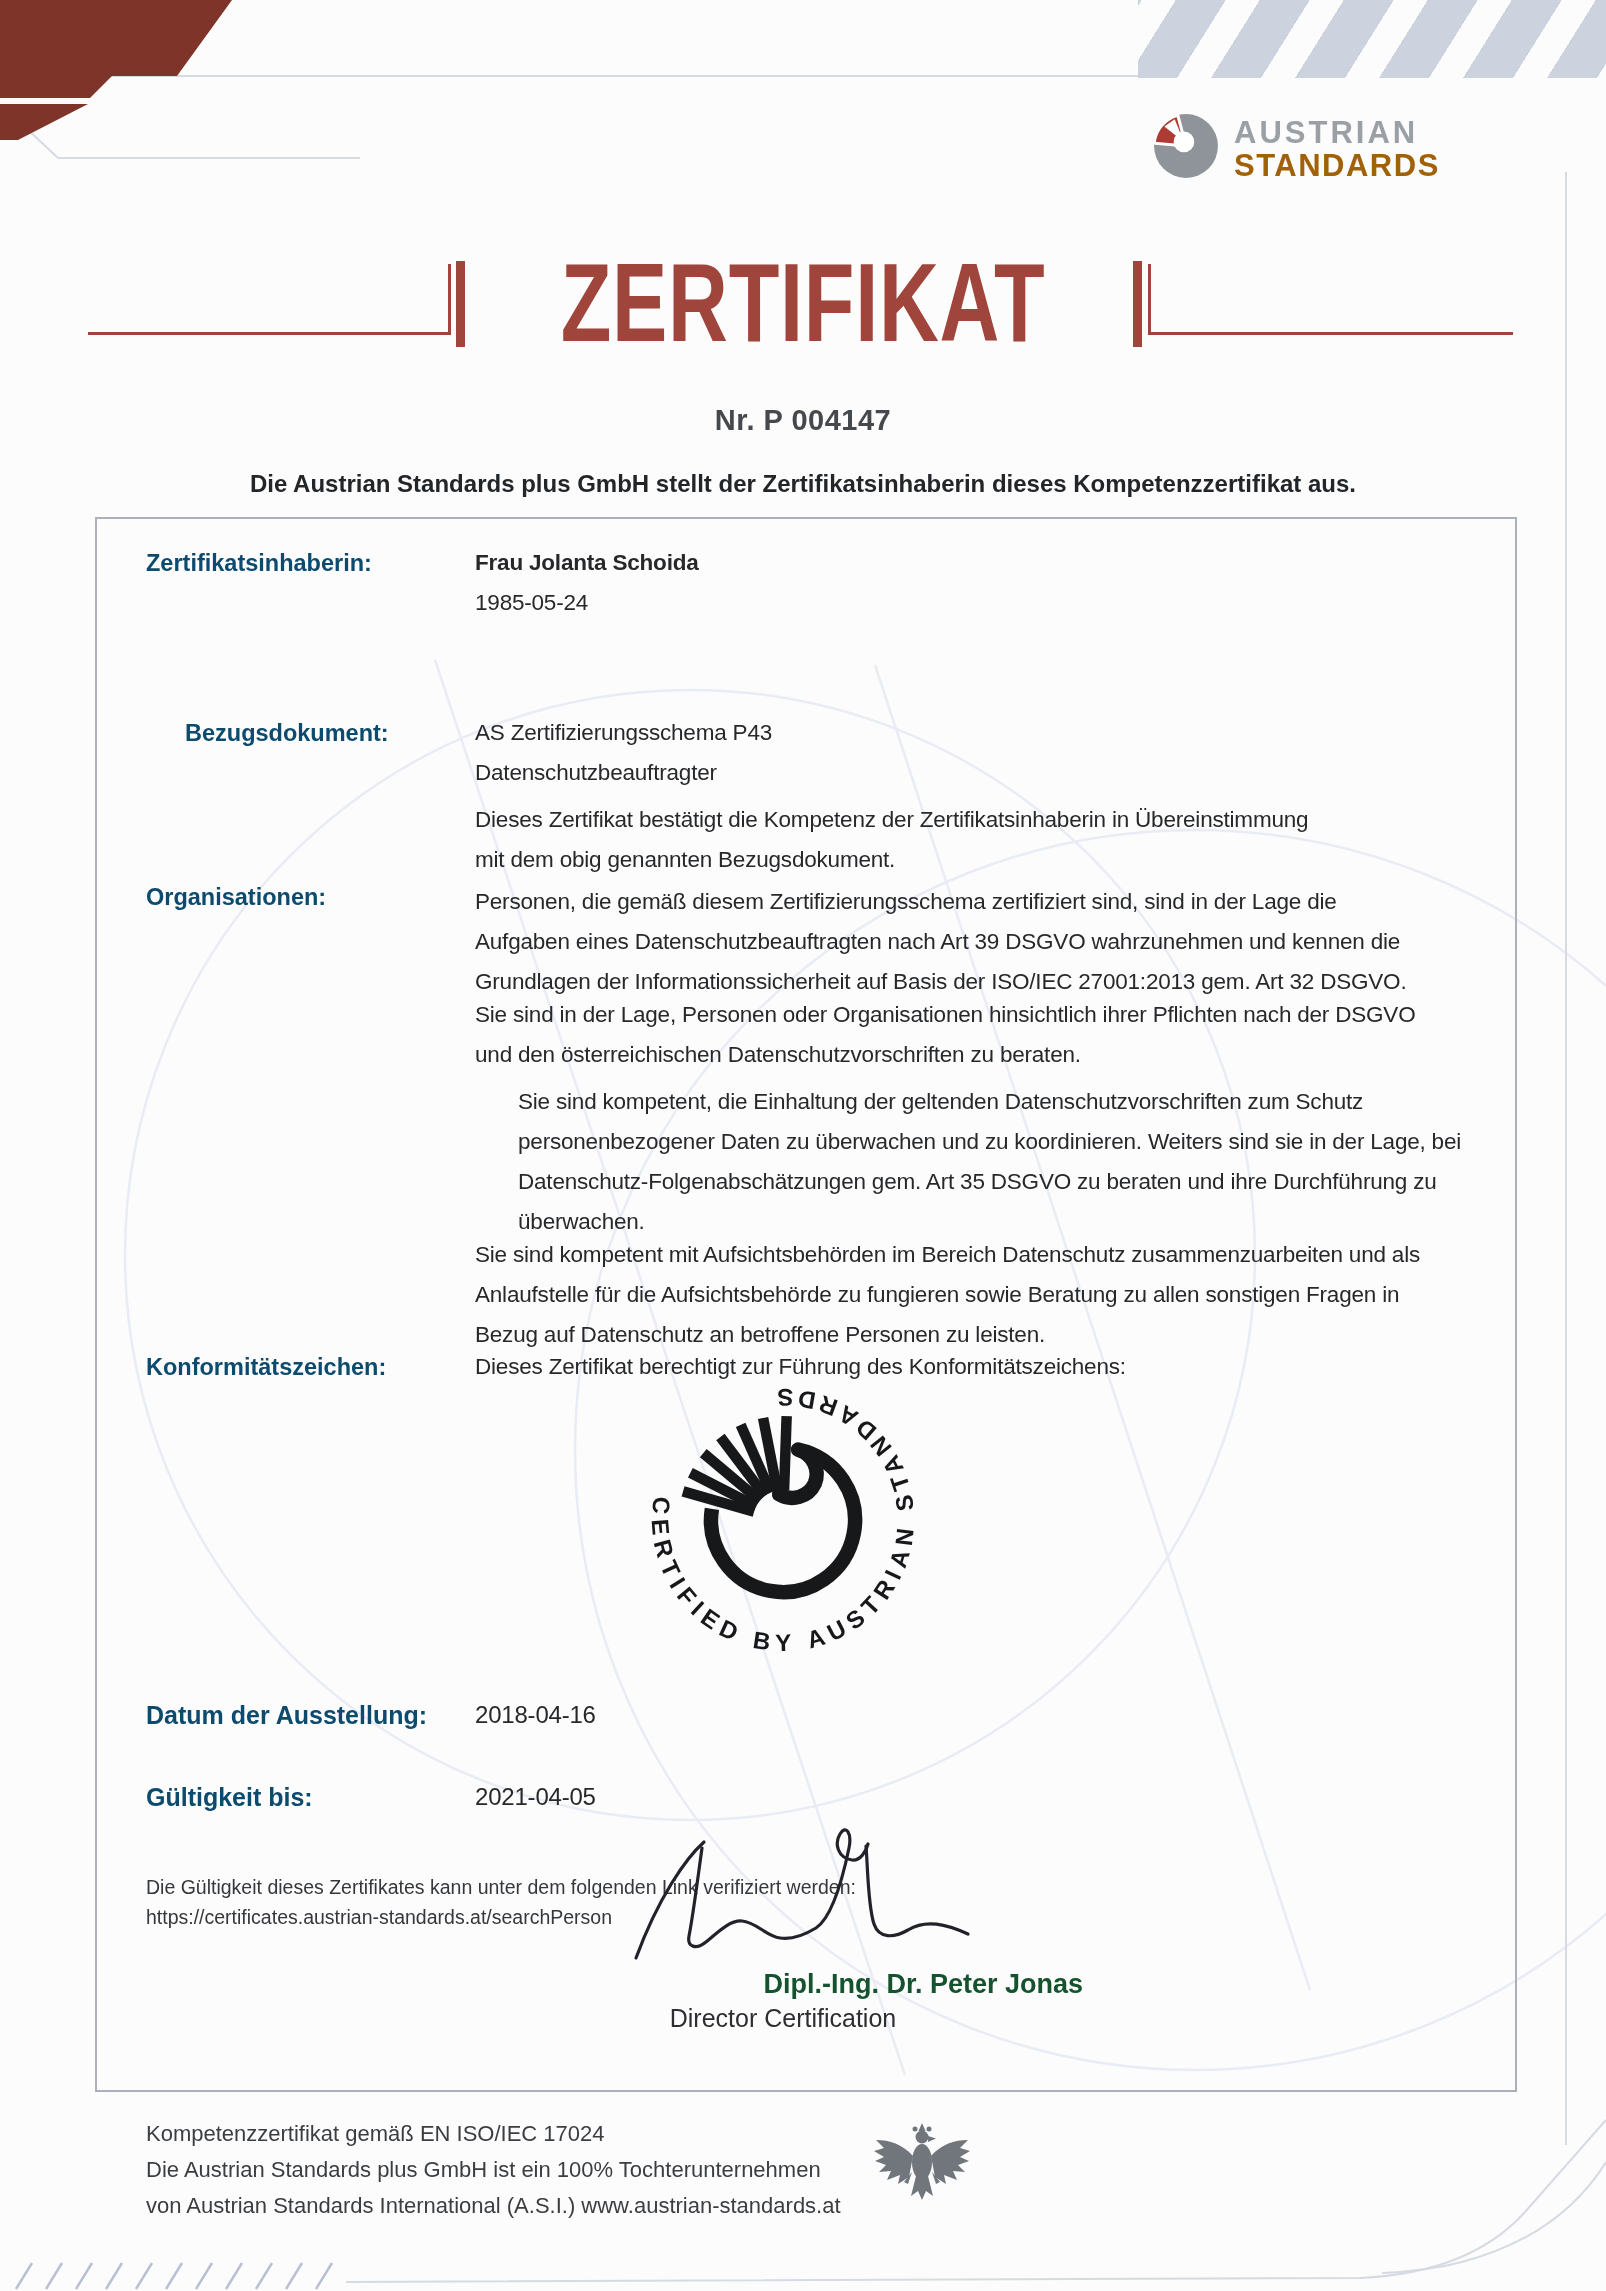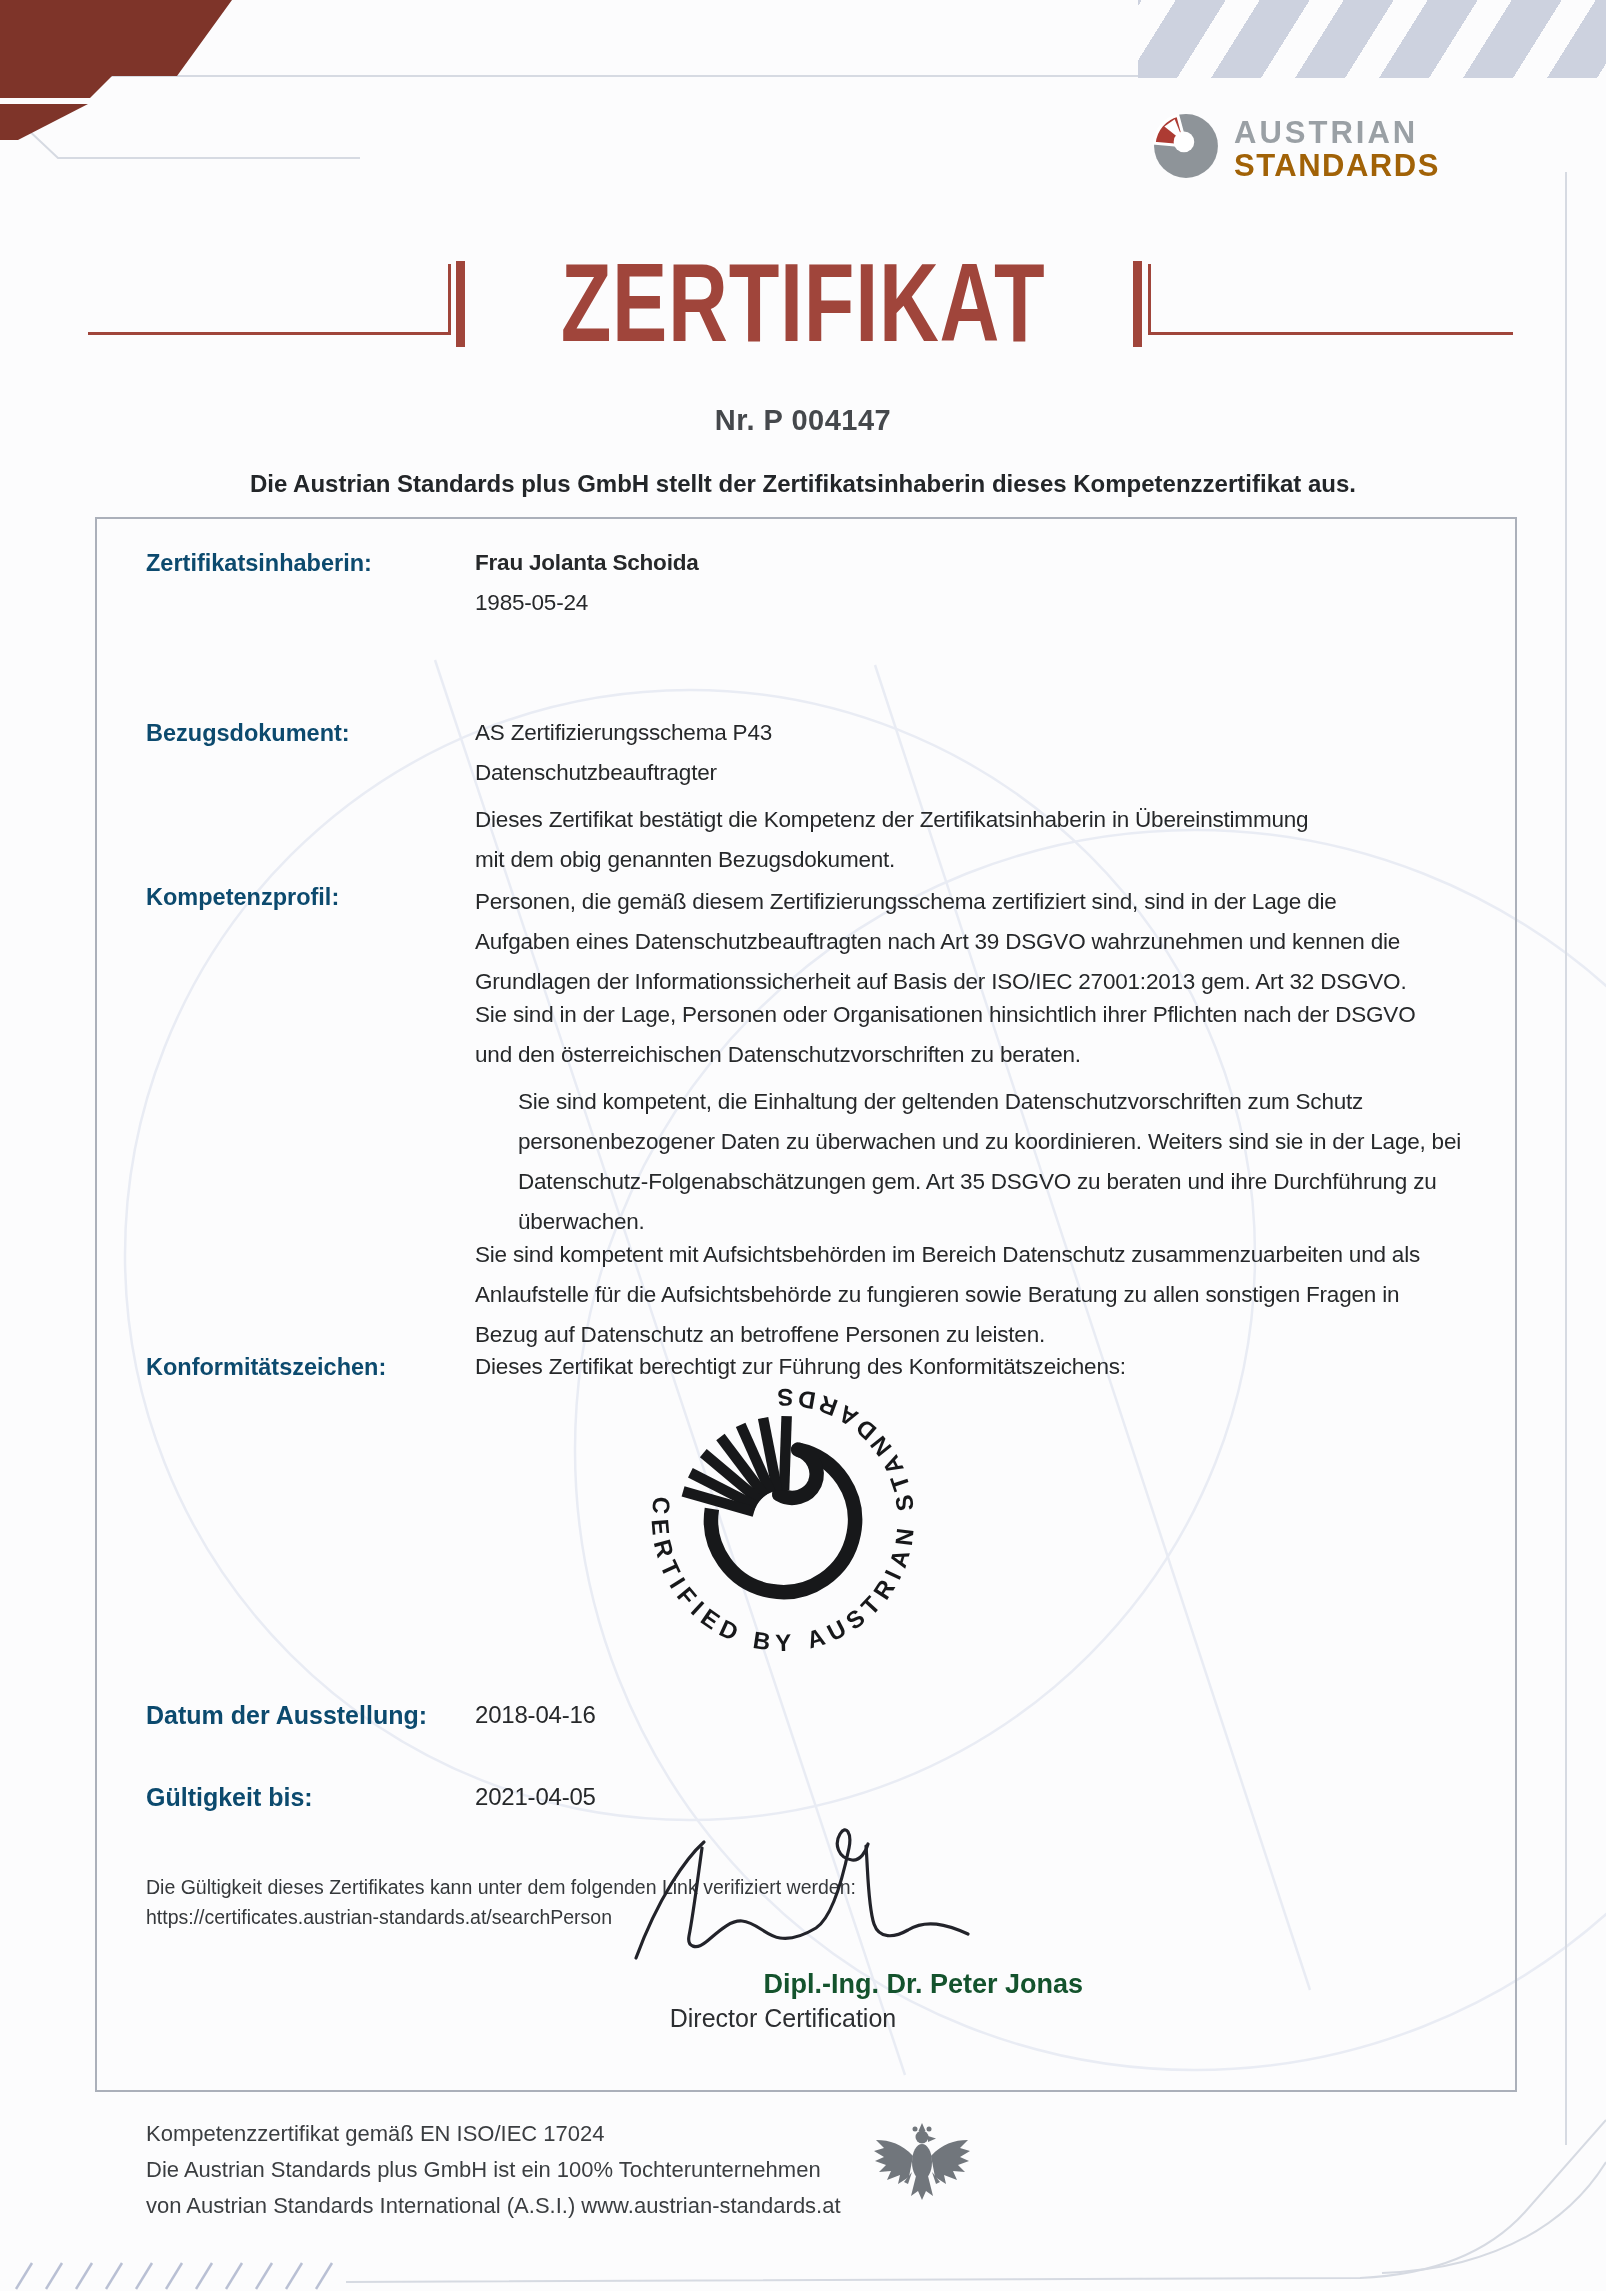--- a/index.html
+++ b/index.html
@@ -92,27 +92,27 @@
   <div class="abs title">ZERTIFIKAT</div>
   <div class="abs certno">Nr. P 004147</div>
   <div class="abs intro">Die Austrian Standards plus GmbH stellt der Zertifikatsinhaberin dieses Kompetenzzertifikat aus.</div>
 
   <div class="abs box"></div>
 
   <div class="abs lbl" style="top:548px;">Zertifikatsinhaberin:</div>
   <div class="abs val bold" style="top:548px;line-height:30px;">Frau  Jolanta Schoida</div>
   <div class="abs val" style="top:588px;line-height:30px;">1985-05-24</div>
 
-  <div class="abs lbl" style="top:718px;">Bezugsdokument:</div>
+  <div class="abs lbl" style="top:718px;margin-left:39px;">Bezugsdokument:</div>
   <div class="abs val" style="top:718px;line-height:30px;">AS Zertifizierungsschema P43</div>
   <div class="abs val" style="top:758px;line-height:30px;">Datenschutzbeauftragter</div>
   <div class="abs val pre" style="top:800px;">Dieses Zertifikat bestätigt die Kompetenz der Zertifikatsinhaberin in Übereinstimmung
 mit dem obig genannten Bezugsdokument.</div>
 
-  <div class="abs lbl" style="top:882px;">Kompetenzprofil:</div>
+  <div class="abs lbl" style="top:882px;">Organisationen:</div>
   <div class="abs val pre" style="top:882px;">Personen, die gemäß diesem Zertifizierungsschema zertifiziert sind, sind in der Lage die
 Aufgaben eines Datenschutzbeauftragten nach Art 39 DSGVO wahrzunehmen und kennen die
 Grundlagen der Informationssicherheit auf Basis der ISO/IEC 27001:2013 gem. Art 32 DSGVO.</div>
   <div class="abs val pre" style="top:995px;">Sie sind in der Lage, Personen oder Organisationen hinsichtlich ihrer Pflichten nach der DSGVO
 und den österreichischen Datenschutzvorschriften zu beraten.</div>
   <div class="abs val pre" style="top:1082px;margin-left:43px;">Sie sind kompetent, die Einhaltung der geltenden Datenschutzvorschriften zum Schutz
 personenbezogener Daten zu überwachen und zu koordinieren. Weiters sind sie in der Lage, bei
 Datenschutz-Folgenabschätzungen gem. Art 35 DSGVO zu beraten und ihre Durchführung zu
 überwachen.</div>
   <div class="abs val pre" style="top:1235px;">Sie sind kompetent mit Aufsichtsbehörden im Bereich Datenschutz zusammenzuarbeiten und als

